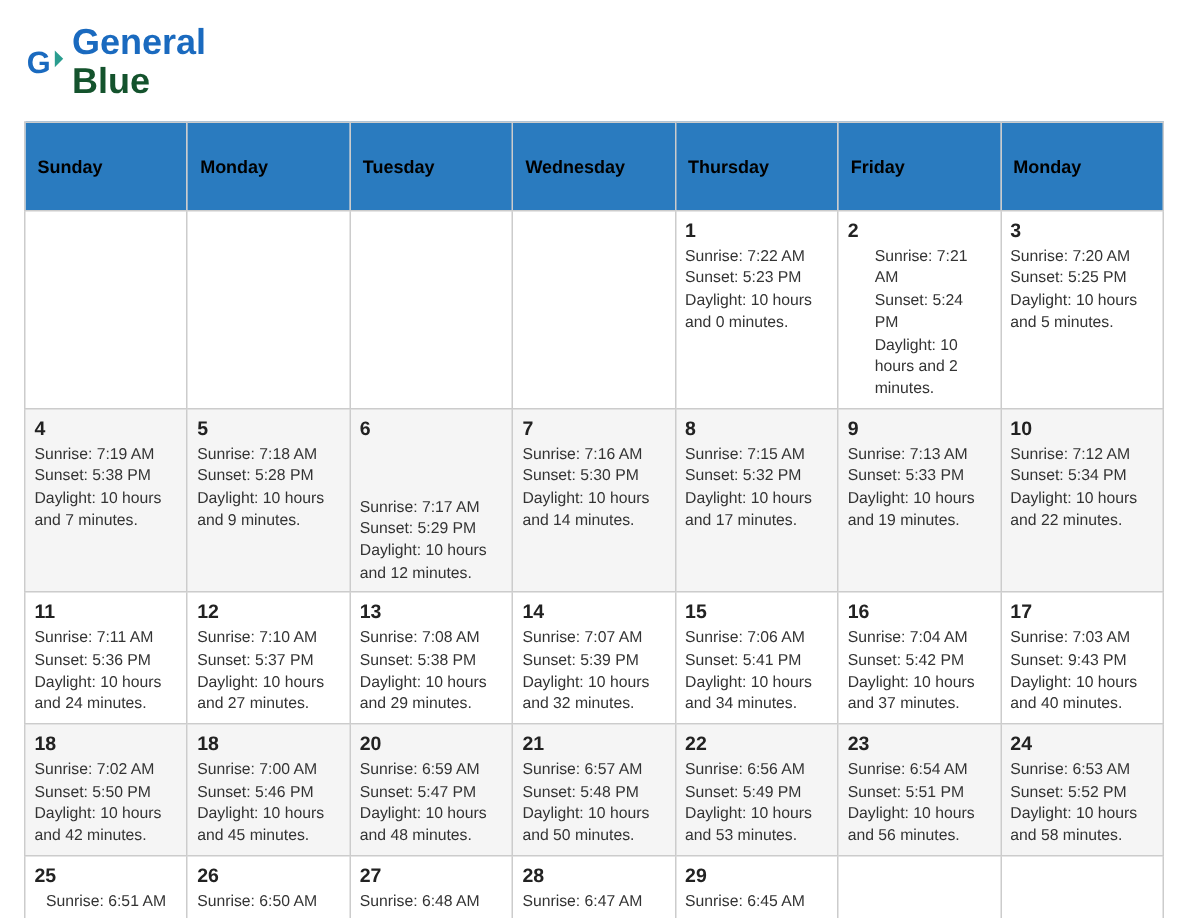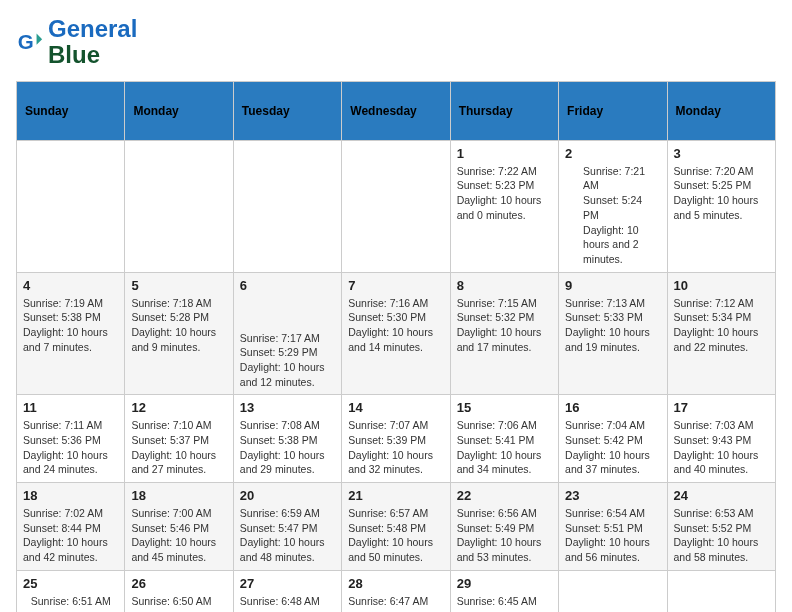--- a/index.html
+++ b/index.html
@@ -223,21 +223,21 @@
           <span class="day-num">17</span>
           <div class="day-info" style="white-space: pre-line;">Sunrise: 7:03 AM
 Sunset: 9:43 PM
 Daylight: 10 hours and 40 minutes.</div>
         </td>
       </tr>
       <tr>
         <td>
           <span class="day-num">18</span>
           <div class="day-info" style="white-space: pre-line;">Sunrise: 7:02 AM
-Sunset: 8:44 PM
+Sunset: 5:50 PM
 Daylight: 10 hours and 42 minutes.</div>
         </td>
         <td>
           <span class="day-num">18</span>
           <div class="day-info" style="white-space: pre-line;">Sunrise: 7:00 AM
 Sunset: 5:46 PM
 Daylight: 10 hours and 45 minutes.</div>
         </td>
         <td>
           <span class="day-num">20</span>

